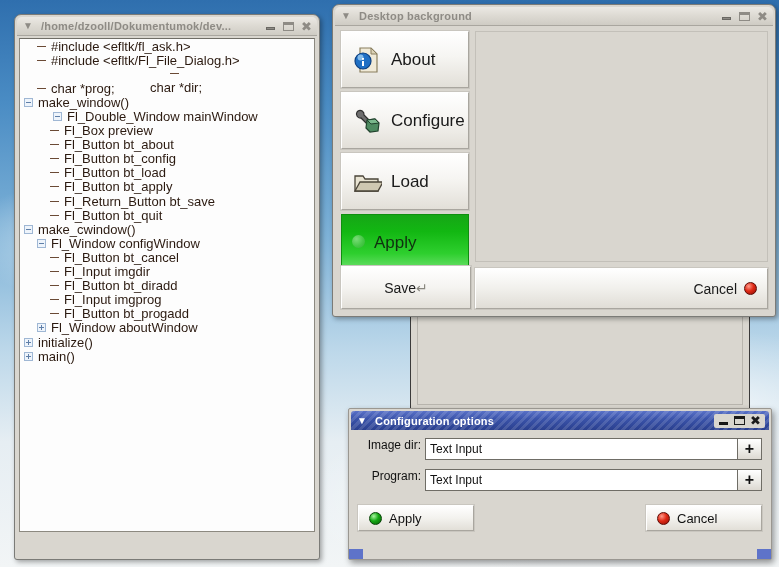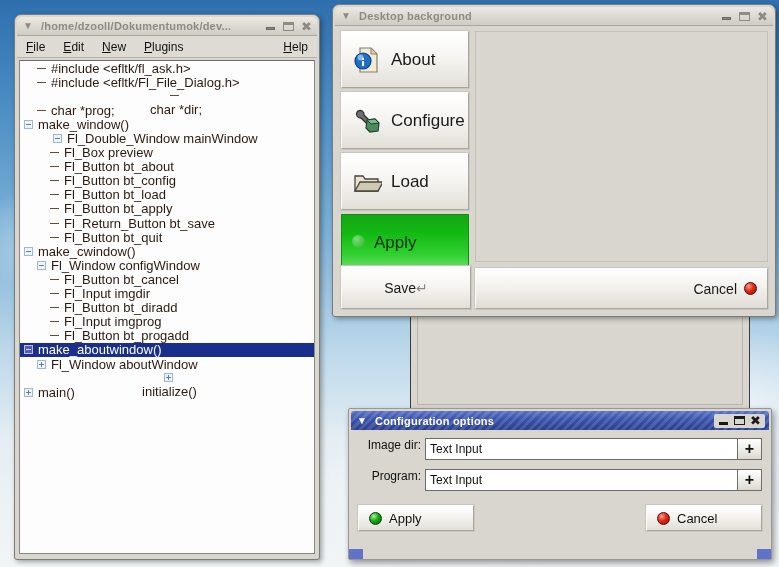--- a/index.html
+++ b/index.html
@@ -269,28 +269,20 @@
           </div>
         <div class="tb-btn">
             <span class="glyph-max"></span>
           </div>
         <div class="tb-btn">
             <span class="glyph-x">✖</span>
           </div>
       </div>
     </div>
 
-    <div class="menubar">
-      <div class="menu-item"><u>F</u><span>ile</span></div>
-      <div class="menu-item"><u>E</u><span>dit</span></div>
-      <div class="menu-item"><u>N</u><span>ew</span></div>
-      <div class="menu-item"><u>P</u><span>lugins</span></div>
-      <div class="menu-spacer"></div>
-      <div class="menu-item"><u>H</u><span>elp</span></div>
-    </div>
 
     <div class="tree-pane" id="tree-pane">
         <div class="tnode" style="padding-left: 15px;">
           <span class="tgutter">
             <span class="tdash"></span>
           </span>
           <span class="tlabel">#include &lt;efltk/fl_ask.h&gt;</span>
         </div>
         <div class="tnode" style="padding-left: 15px;">
           <span class="tgutter">
@@ -399,33 +391,27 @@
             <span class="tdash"></span>
           </span>
           <span class="tlabel">Fl_Input imgprog</span>
         </div>
         <div class="tnode" style="padding-left: 28px;">
           <span class="tgutter">
             <span class="tdash"></span>
           </span>
           <span class="tlabel">Fl_Button bt_progadd</span>
         </div>
-        <div class="tnode sel" style="padding-left: 2px;">
-          <span class="tgutter">
-            <span class="tbox"></span>
-          </span>
-          <span class="tlabel">make_aboutwindow()</span>
-        </div>
         <div class="tnode" style="padding-left: 15px;">
           <span class="tgutter">
             <span class="tbox plus"></span>
           </span>
           <span class="tlabel">Fl_Window aboutWindow</span>
         </div>
-        <div class="tnode" style="padding-left: 2px; flex-direction: column;">
+        <div class="tnode" style="padding-left: 2px;">
           <span class="tgutter">
             <span class="tbox plus"></span>
           </span>
           <span class="tlabel">initialize()</span>
         </div>
         <div class="tnode" style="padding-left: 2px;">
           <span class="tgutter">
             <span class="tbox plus"></span>
           </span>
           <span class="tlabel">main()</span>

